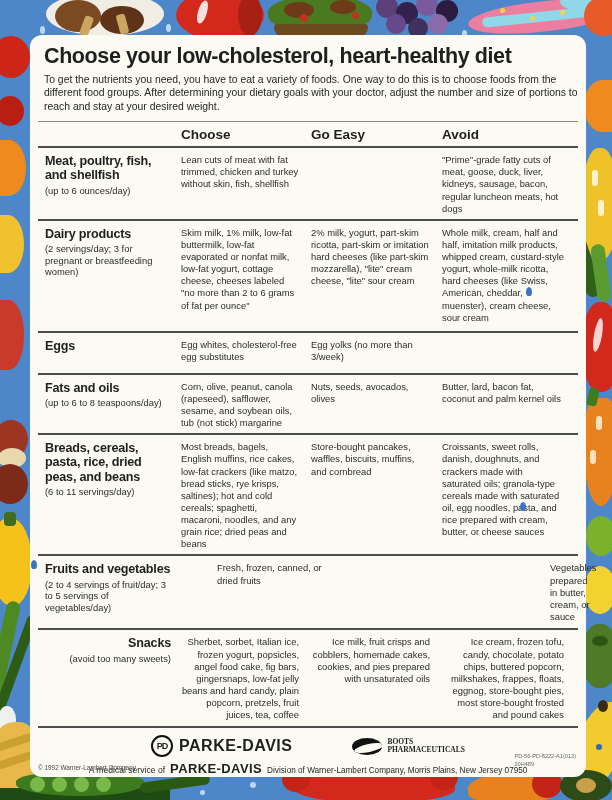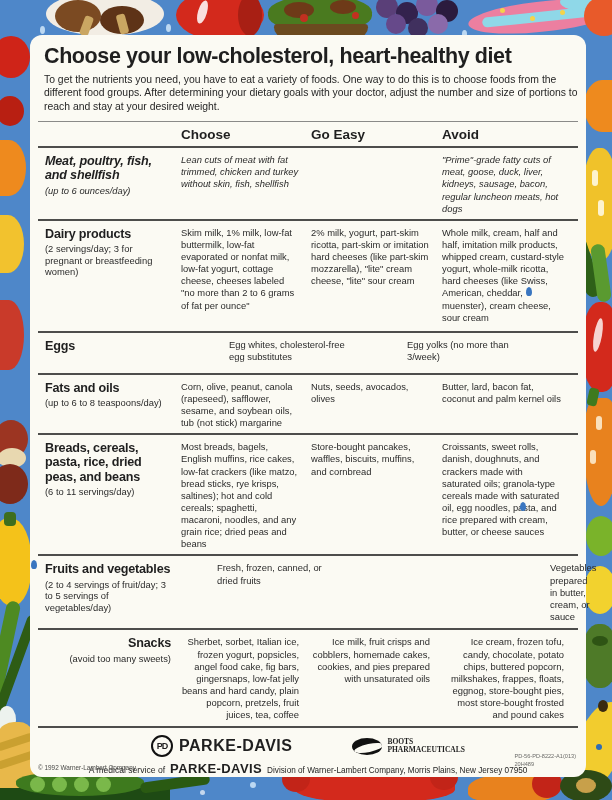--- a/index.html
+++ b/index.html
@@ -149,39 +149,39 @@
     <div class="rule-thin"></div>
 
     <div class="grid hdr">
       <div></div>
       <div class="h">Choose</div>
       <div class="h">Go Easy</div>
       <div class="h">Avoid</div>
     </div>
     <div class="rowline"></div>
 
-    <div class="grid frow" style="min-height:70px;font-style:italic;">
+    <div class="grid frow" style="min-height:70px;">
       <div class="rlabel"><span>Meat, poultry, fish, and shellfish</span>
         <div class="rsub">(up to 6 ounces/day)</div></div>
       <div class="cell">Lean cuts of meat with fat trimmed, chicken and turkey without skin, fish, shellfish</div>
       <div class="cell"></div>
       <div class="cell">"Prime"-grade fatty cuts of meat, goose, duck, liver, kidneys, sausage, bacon, regular luncheon meats, hot dogs</div>
     </div>
     <div class="rowline"></div>
 
     <div class="grid frow" style="min-height:110px;">
       <div class="rlabel"><span>Dairy products</span>
         <div class="rsub">(2 servings/day; 3 for pregnant or breastfeeding women)</div></div>
       <div class="cell">Skim milk, 1% milk, low-fat buttermilk, low-fat evaporated or nonfat milk, low-fat yogurt, cottage cheese, cheeses labeled "no more than 2 to 6 grams of fat per ounce"</div>
       <div class="cell">2% milk, yogurt, part-skim ricotta, part-skim or imitation hard cheeses (like part-skim mozzarella), "lite" cream cheese, "lite" sour cream</div>
       <div class="cell">Whole milk, cream, half and half, imitation milk products, whipped cream, custard-style yogurt, whole-milk ricotta, hard cheeses (like Swiss, American, cheddar, muenster), cream cheese, sour cream</div>
     </div>
     <div class="rowline"></div>
 
-    <div class="grid frow" style="min-height:40px;gap:48px;">
+    <div class="grid frow" style="min-height:40px;">
       <div class="rlabel"><span>Eggs</span>
         <div class="rsub"></div></div>
       <div class="cell">Egg whites, cholesterol-free egg substitutes</div>
       <div class="cell">Egg yolks (no more than 3/week)</div>
       <div class="cell"></div>
     </div>
     <div class="rowline"></div>
 
     <div class="grid frow" style="min-height:56px;">
       <div class="rlabel"><span>Fats and oils</span>

